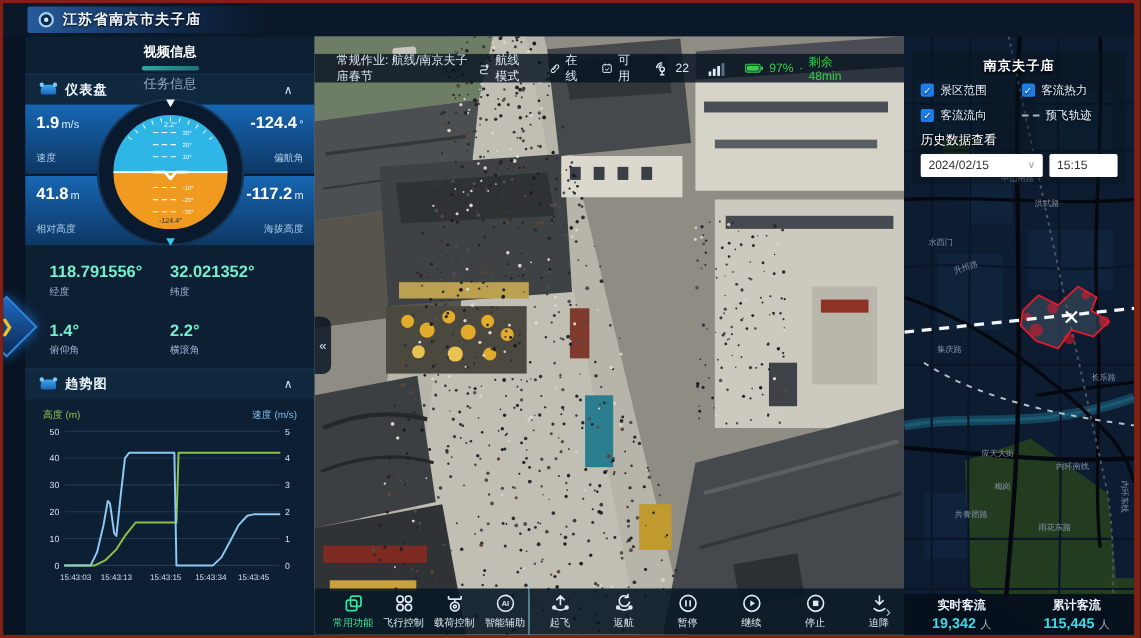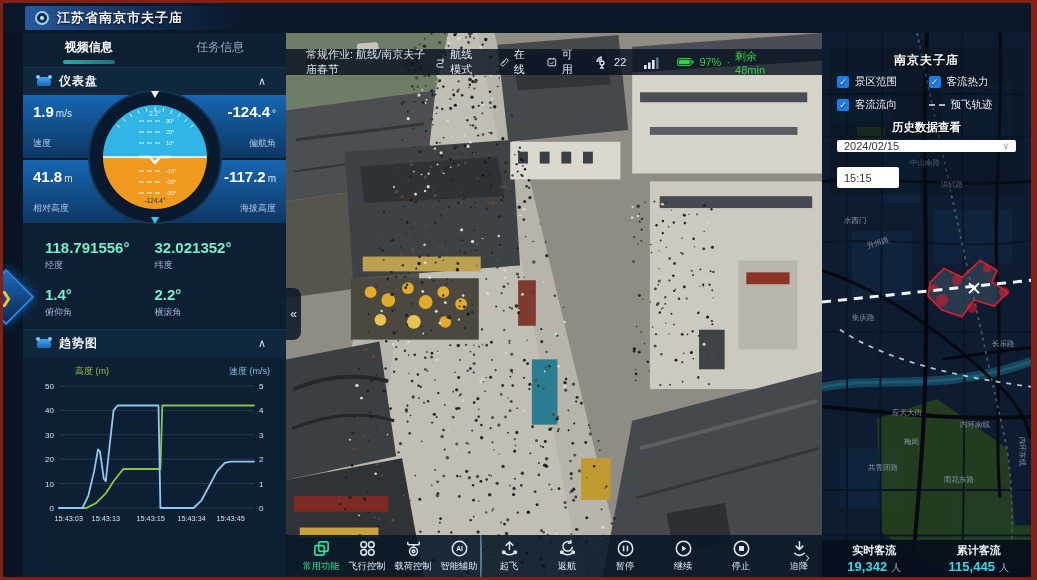--- a/index.html
+++ b/index.html
@@ -11,46 +11,46 @@
   .title-banner{display:flex;align-items:center;gap:8px;padding:3px 60px 3px 10px;border-radius:2px;
      background:linear-gradient(90deg,rgba(42,98,168,.9),rgba(24,62,118,.45) 60%,rgba(24,62,118,0));}
   .app-icon{width:14px;height:14px;border-radius:50%;border:2px solid #9fd0f0;position:relative;background:#0c2a4a;}
   .app-icon::after{content:"";position:absolute;left:3px;top:3px;width:4px;height:4px;border-radius:50%;background:#cfeaff;}
   .app-title{color:#f2f7fd;font-size:13px;font-weight:bold;letter-spacing:1px;text-shadow:0 1px 2px #000;}
   
   .main{flex:1;display:flex;min-height:0;}
   
   .left-panel{width:283px;flex:0 0 283px;background:#081423;display:flex;}
   .left-inner{margin-left:20px;width:263px;background:#0d1f33;display:flex;flex-direction:column;}
-  .tabs{height:34px;display:flex;align-items:flex-start;}
+  .tabs{height:34px;display:flex;align-items:center;flex-direction:column;}
   .tab{flex:1;text-align:center;font-size:12px;color:#93a9c2;cursor:pointer;position:relative;background:none;border:none;padding:6px 0;}
   .tab.active{color:#ffffff;font-weight:bold;}
   .tab.active::after{content:"";position:absolute;left:50%;transform:translateX(-50%);bottom:-2px;width:52px;height:4px;
      background:linear-gradient(90deg,#2fa89e,#1f6f7e);border-radius:2px;}
   .sec-head{height:28px;display:flex;align-items:center;gap:8px;padding:0 14px;background:#10283e;border-top:1px solid #153450;}
   .sec-ico{width:14px;height:9px;border-radius:5px 5px 2px 2px;background:linear-gradient(180deg,#3fa9f0,#1a67b8);position:relative;}
   .sec-ico::before,.sec-ico::after{content:"";position:absolute;top:-2px;width:4px;height:4px;border-radius:50%;background:#7cc8f8;}
   .sec-ico::before{left:-1px;} .sec-ico::after{right:-1px;}
   .sec-title{flex:1;color:#eef5fc;font-size:12px;font-weight:bold;letter-spacing:1px;}
   .sec-chev{color:#cfe2f2;font-size:11px;background:none;border:none;cursor:pointer;}
   
   .dash{position:relative;height:128px;flex:0 0 128px;display:grid;grid-template-columns:1fr 1fr;grid-template-rows:1fr 1fr;gap:2px;background:#0a1828;}
   .card{background:linear-gradient(180deg,#1766b2,#0d3763);padding:8px 10px;display:flex;flex-direction:column;justify-content:space-between;}
   .card.r{align-items:flex-end;text-align:right;}
   .v{color:#fff;font-size:15px;font-weight:bold;}
   .v small{font-size:10px;font-weight:normal;color:#d7e8f8;margin-left:2px;}
   .vl{color:#aecbe8;font-size:9px;margin-top:3px;}
   .att-wrap{position:absolute;left:50%;top:50%;transform:translate(-50%,-50%);z-index:2;}
   
-  .coords{padding:16px 22px 10px 22px;display:grid;grid-template-columns:1fr 1fr;row-gap:14px;}
+  .coords{padding:16px 22px 10px 22px;display:grid;grid-template-columns:1fr 1fr;row-gap:20px;}
   .cv{color:#74efcb;font-size:15px;font-weight:bold;}
   .cl{color:#9cb4d4;font-size:9px;margin-top:3px;}
   
   .trend{padding:6px 10px 0 10px;}
-  .legend-row{display:flex;justify-content:space-between;font-size:9px;padding:2px 6px;margin-left:36px;}
+  .legend-row{display:flex;justify-content:space-between;font-size:9px;padding:2px 6px;}
   .leg-left{color:#8bc34a;} .leg-right{color:#84bff0;}
   
   .video{position:relative;flex:1;min-width:0;background:#8f8c84;}
   .video>svg{position:absolute;inset:0;width:100%;height:100%;}
   .statusbar{position:absolute;top:16px;left:0;right:0;height:26px;background:rgba(7,20,33,.82);
      display:flex;align-items:center;padding:0 50px 0 20px;z-index:4;color:#d7e4f2;font-size:11px;}
   .st-items{margin-left:auto;display:flex;align-items:center;gap:18px;}
   .st-item{display:flex;align-items:center;gap:5px;color:#dde9f5;}
   .st-item svg{display:block;}
   .batt{color:#35d048;display:flex;align-items:center;gap:5px;}
@@ -72,22 +72,22 @@
      transform:rotate(-45deg);color:#f2c12e;font-size:16px;font-weight:bold;}
   
   .map-panel{width:209px;flex:0 0 209px;position:relative;background:#0d1c30;overflow:hidden;}
   .map-panel>svg{position:absolute;inset:0;width:100%;height:100%;}
   .map-overlay{position:absolute;top:14px;left:7px;right:7px;z-index:3;background:rgba(8,18,32,.42);border-radius:3px;padding:5px 8px 7px 8px;}
   .map-title{text-align:center;color:#fff;font-size:12px;font-weight:bold;letter-spacing:1px;text-shadow:0 1px 2px #000;margin-bottom:6px;}
   .layer-grid{display:grid;grid-template-columns:1fr 1fr;row-gap:9px;column-gap:4px;}
   .layer{display:flex;align-items:center;gap:6px;font-size:10.5px;color:#eaf3fc;text-shadow:0 1px 2px #000;cursor:pointer;}
   .cbx{width:12px;height:12px;border-radius:2px;background:#1e7de6;color:#fff;font-size:9px;line-height:12px;text-align:center;flex:0 0 12px;}
   .dash-leg{width:16px;border-top:2px dashed #aab8c8;flex:0 0 16px;}
-  .hist-title{text-align:center;color:#fff;font-size:11.5px;font-weight:bold;margin:8px 0 5px 0;text-shadow:0 1px 2px #000;}
-  .hist-row{display:flex;gap:15px;flex-direction:column;}
+  .hist-title{color:#fff;font-size:11.5px;font-weight:normal;margin:8px 0 5px 0;text-shadow:0 1px 2px #000;}
+  .hist-row{display:flex;gap:6px;}
   .inp{background:#fff;color:#333;font-size:11px;border-radius:2px;height:21px;display:flex;align-items:center;padding:0 7px;cursor:pointer;}
   .inp.date{flex:1;justify-content:space-between;}
   .inp.time{width:62px;}
   .inp .chv{color:#999;font-size:9px;}
   .map-footer{position:absolute;left:0;right:0;bottom:0;height:37px;background:rgba(6,16,28,.95);z-index:3;display:flex;align-items:center;}
   .mf-col{flex:1;display:flex;flex-direction:column;align-items:center;gap:1px;}
   .mf-l{color:#ecf4fb;font-size:11px;font-weight:bold;}
   .mf-v{color:#38dce8;font-size:13px;font-weight:bold;}
   .mf-v small{color:#9db4c6;font-size:10px;font-weight:normal;margin-left:4px;}
   .road-label{fill:#8593a8;font-size:7.5px;}

